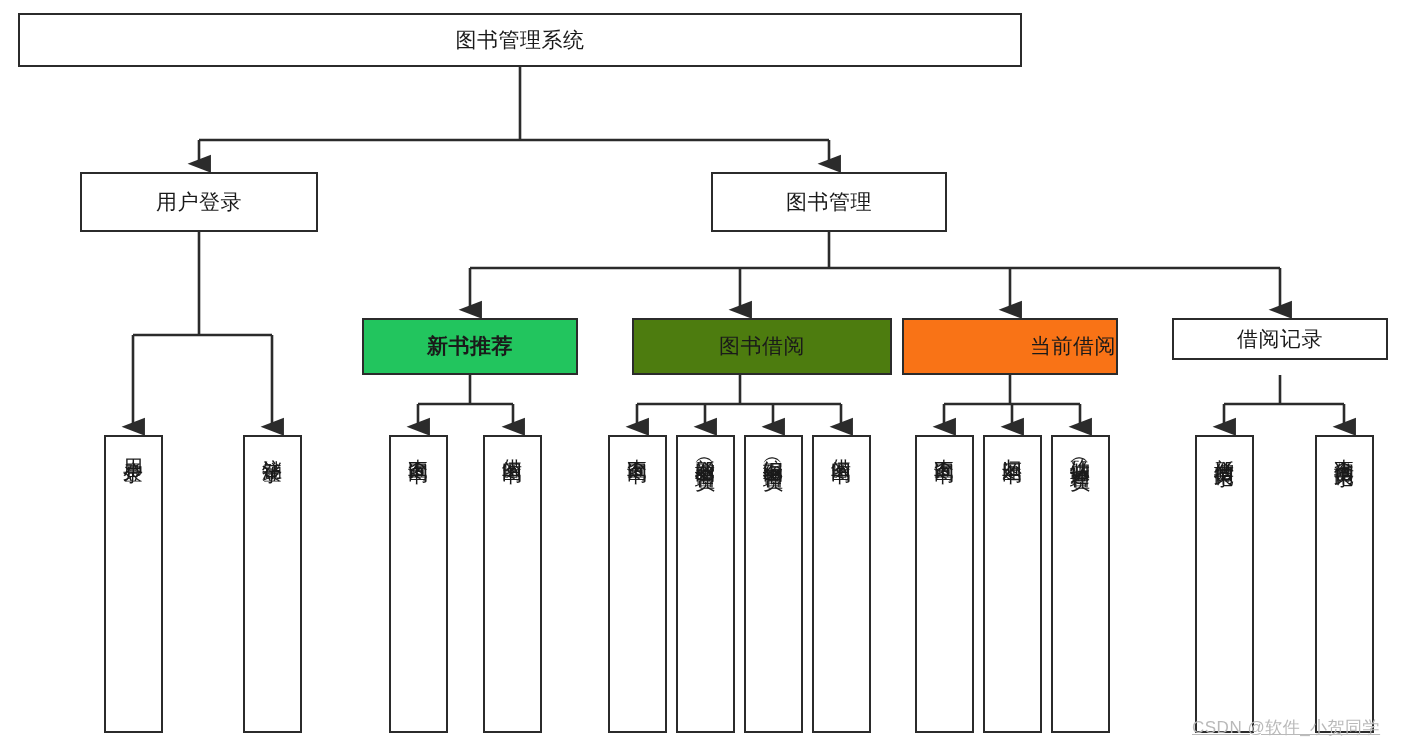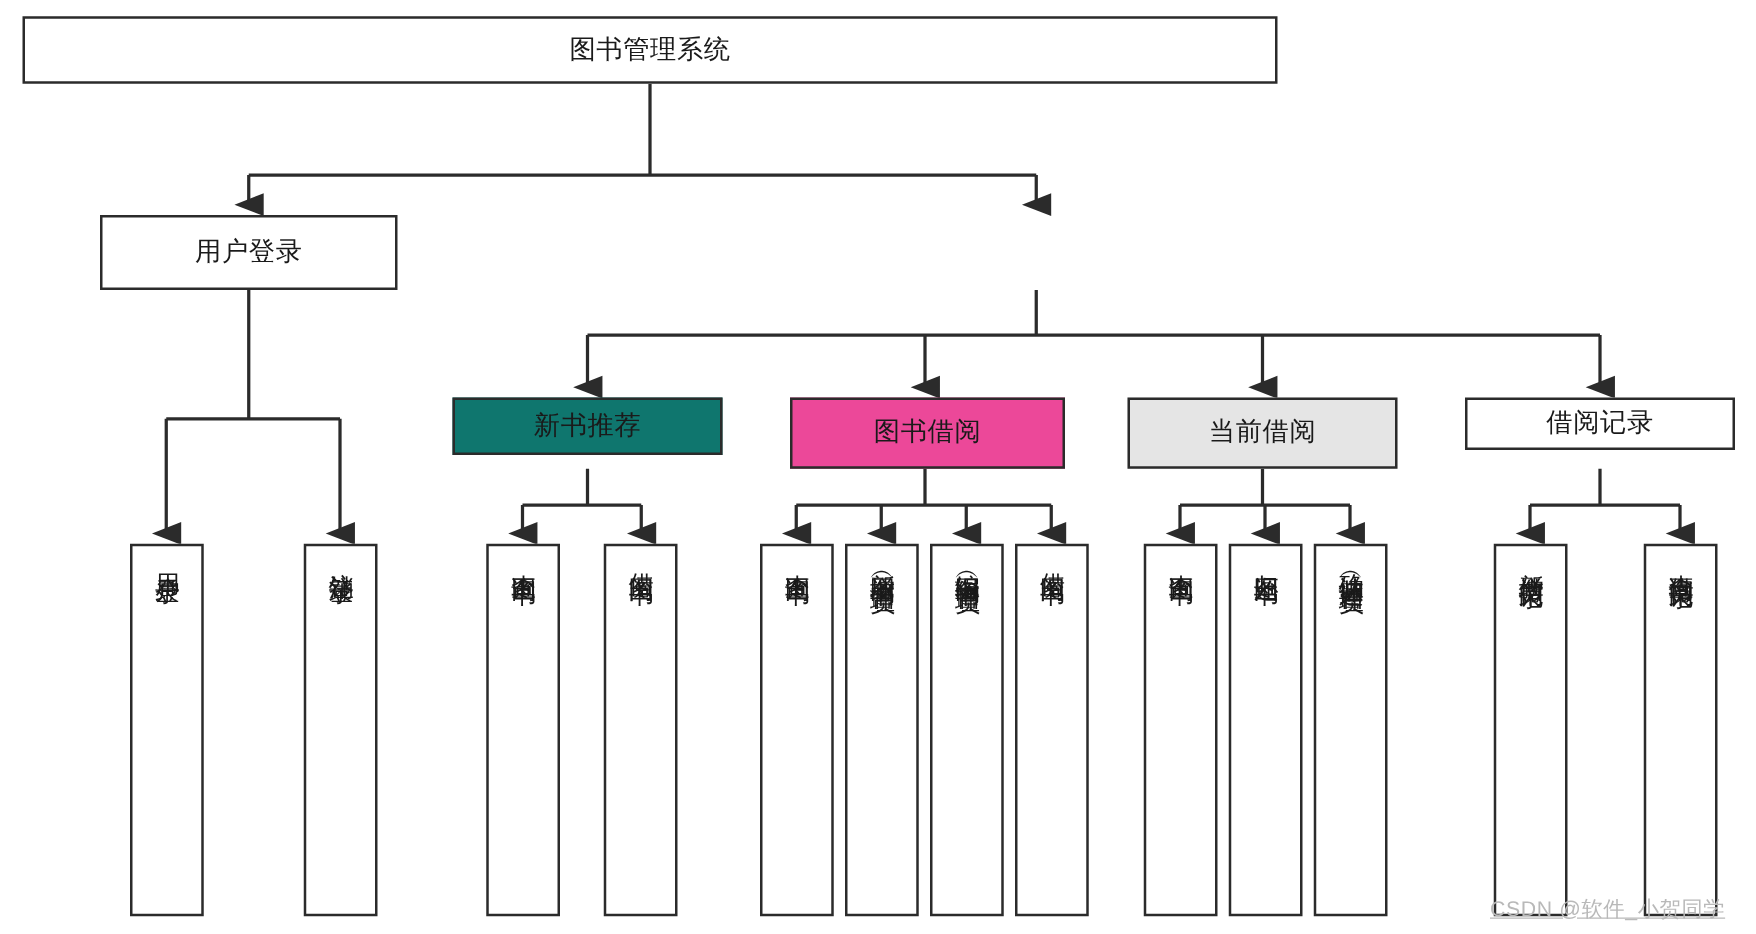--- a/index.html
+++ b/index.html
@@ -147,28 +147,31 @@
     </g>
   </svg>
 
   <div class="node horizontal" style="left: 18px; top: 13px; width: 1004px; height: 54px; border-color: rgb(43, 43, 43); background: rgb(255, 255, 255); color: rgb(26, 26, 26);">
     <span>图书管理系统</span>
   </div>
 
   <div class="node horizontal" style="left: 80px; top: 172px; width: 238px; height: 60px; border-color: rgb(43, 43, 43); background: rgb(255, 255, 255); color: rgb(26, 26, 26);">
     <span>用户登录</span>
   </div>
-
-  <div class="node horizontal" style="left: 362px; top: 318px; width: 216px; height: 46px; border-color: rgb(43, 43, 43); background: #0f766e; color: rgb(26, 26, 26);">
+  <div class="node horizontal" style="left: 711px; top: 172px; width: 236px; height: 60px; border-color: rgb(43, 43, 43); background: rgb(255, 255, 255); color: rgb(26, 26, 26);">
+    <span>图书管理</span>
+  </div>
+
+  <div class="node horizontal" style="left: 362px; top: 318px; width: 216px; height: 57px; border-color: rgb(43, 43, 43); background: #22c55e; color: rgb(26, 26, 26); font-weight: bold;">
     <span>新书推荐</span>
   </div>
-  <div class="node horizontal" style="left: 632px; top: 318px; width: 220px; height: 57px; border-color: rgb(43, 43, 43); background: #ec4899; color: rgb(26, 26, 26);">
+  <div class="node horizontal" style="left: 632px; top: 318px; width: 260px; height: 57px; border-color: rgb(43, 43, 43); background: #4d7c0f; color: rgb(26, 26, 26);">
     <span>图书借阅</span>
   </div>
-  <div class="node horizontal" style="left: 902px; top: 318px; width: 216px; height: 57px; border-color: rgb(43, 43, 43); background: #e5e5e5; color: rgb(26, 26, 26);">
+  <div class="node horizontal" style="left: 902px; top: 318px; width: 216px; height: 57px; border-color: rgb(43, 43, 43); background: #f97316; color: rgb(26, 26, 26); justify-content: flex-end;">
     <span>当前借阅</span>
   </div>
   <div class="node horizontal" style="left: 1172px; top: 318px; width: 216px; height: 42px; border-color: rgb(43, 43, 43); background: rgb(255, 255, 255); color: rgb(26, 26, 26);">
     <span>借阅记录</span>
   </div>
 
   <div class="node leaf" style="left: 104px; top: 435px; width: 59px; height: 298px; border-color: rgb(43, 43, 43); background: rgb(255, 255, 255); color: rgb(26, 26, 26);">
     <span class="vtext">用户登录</span>
   </div>
   <div class="node leaf" style="left: 243px; top: 435px; width: 59px; height: 298px; border-color: rgb(43, 43, 43); background: rgb(255, 255, 255); color: rgb(26, 26, 26);">

